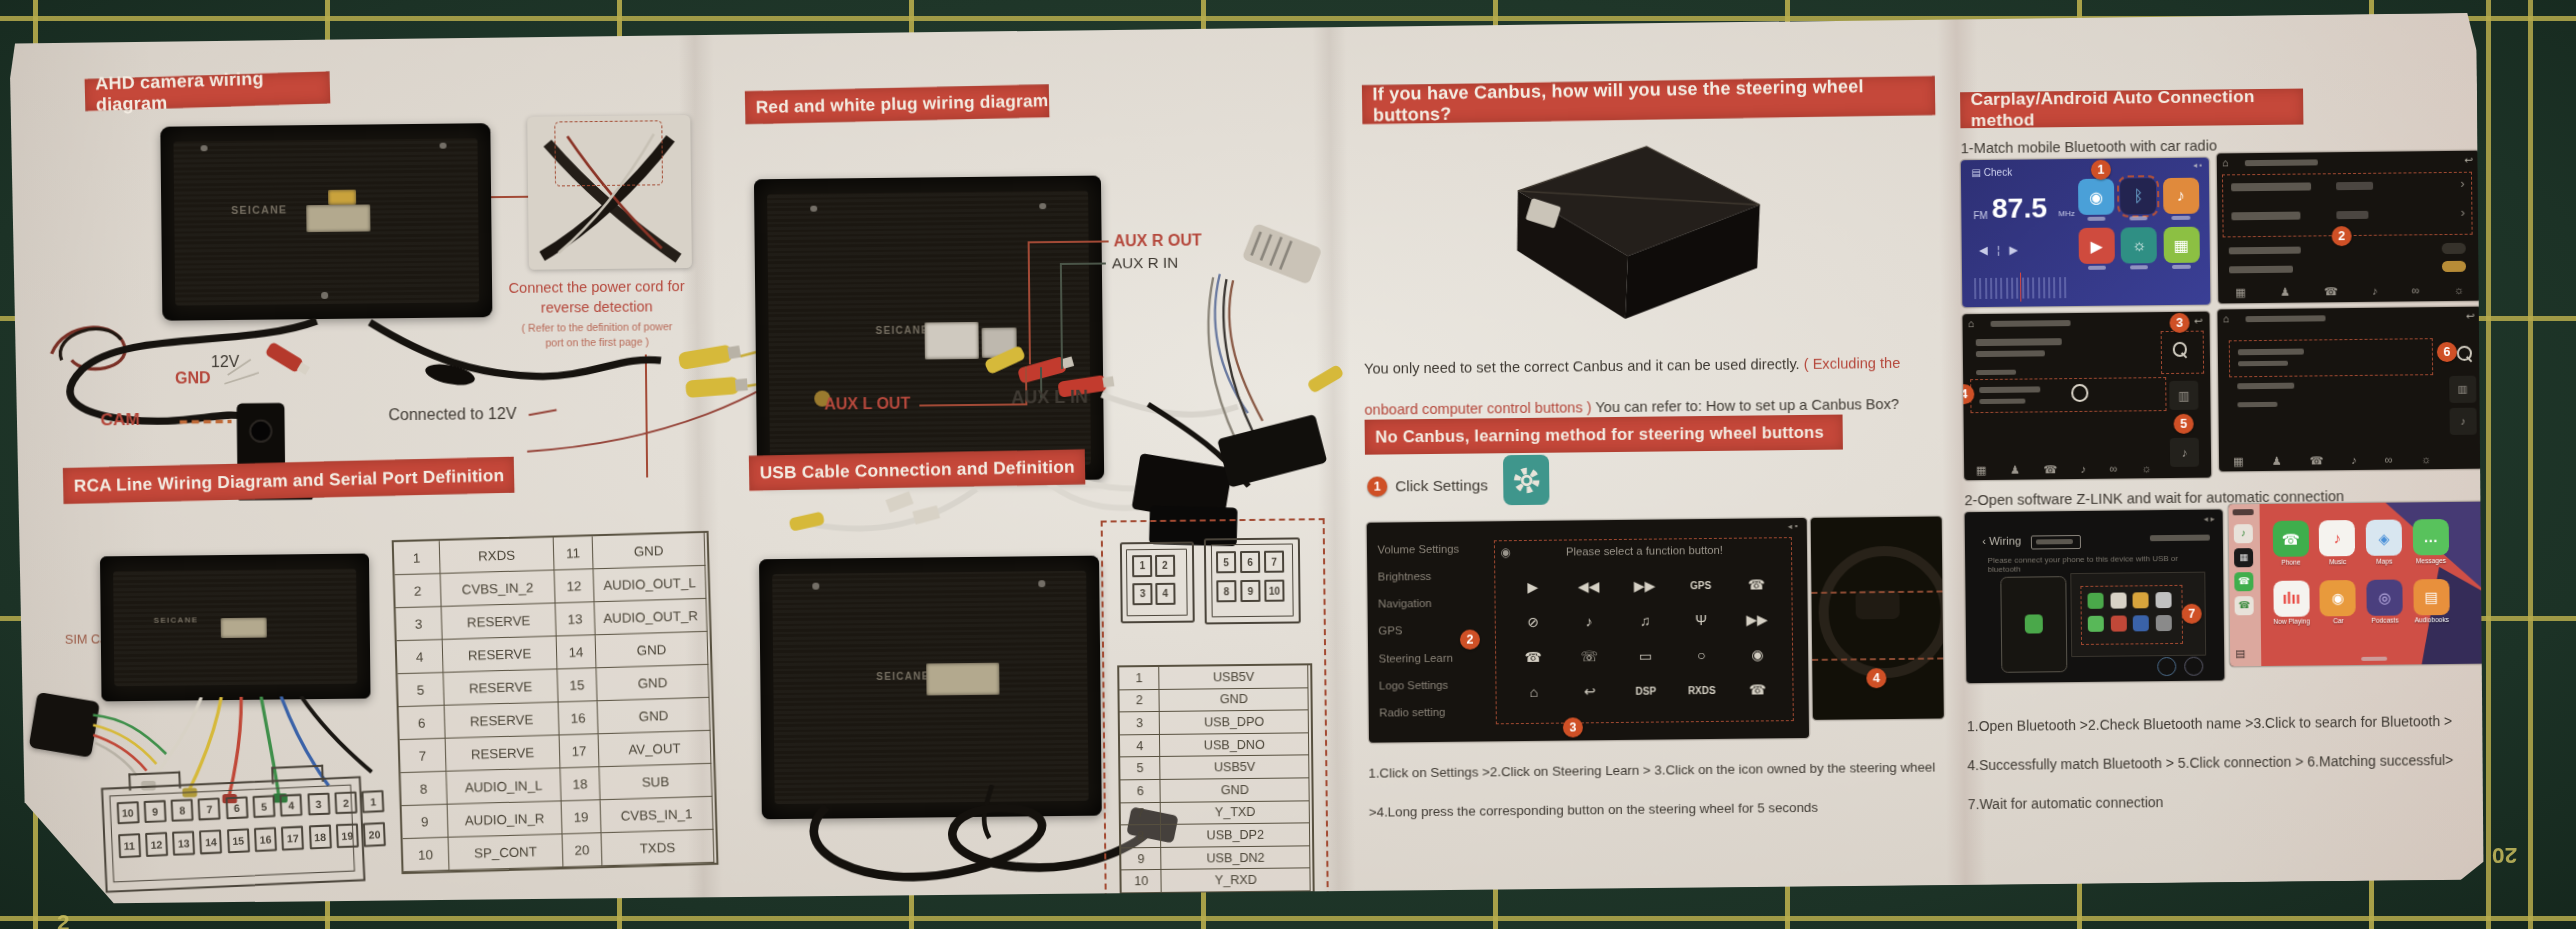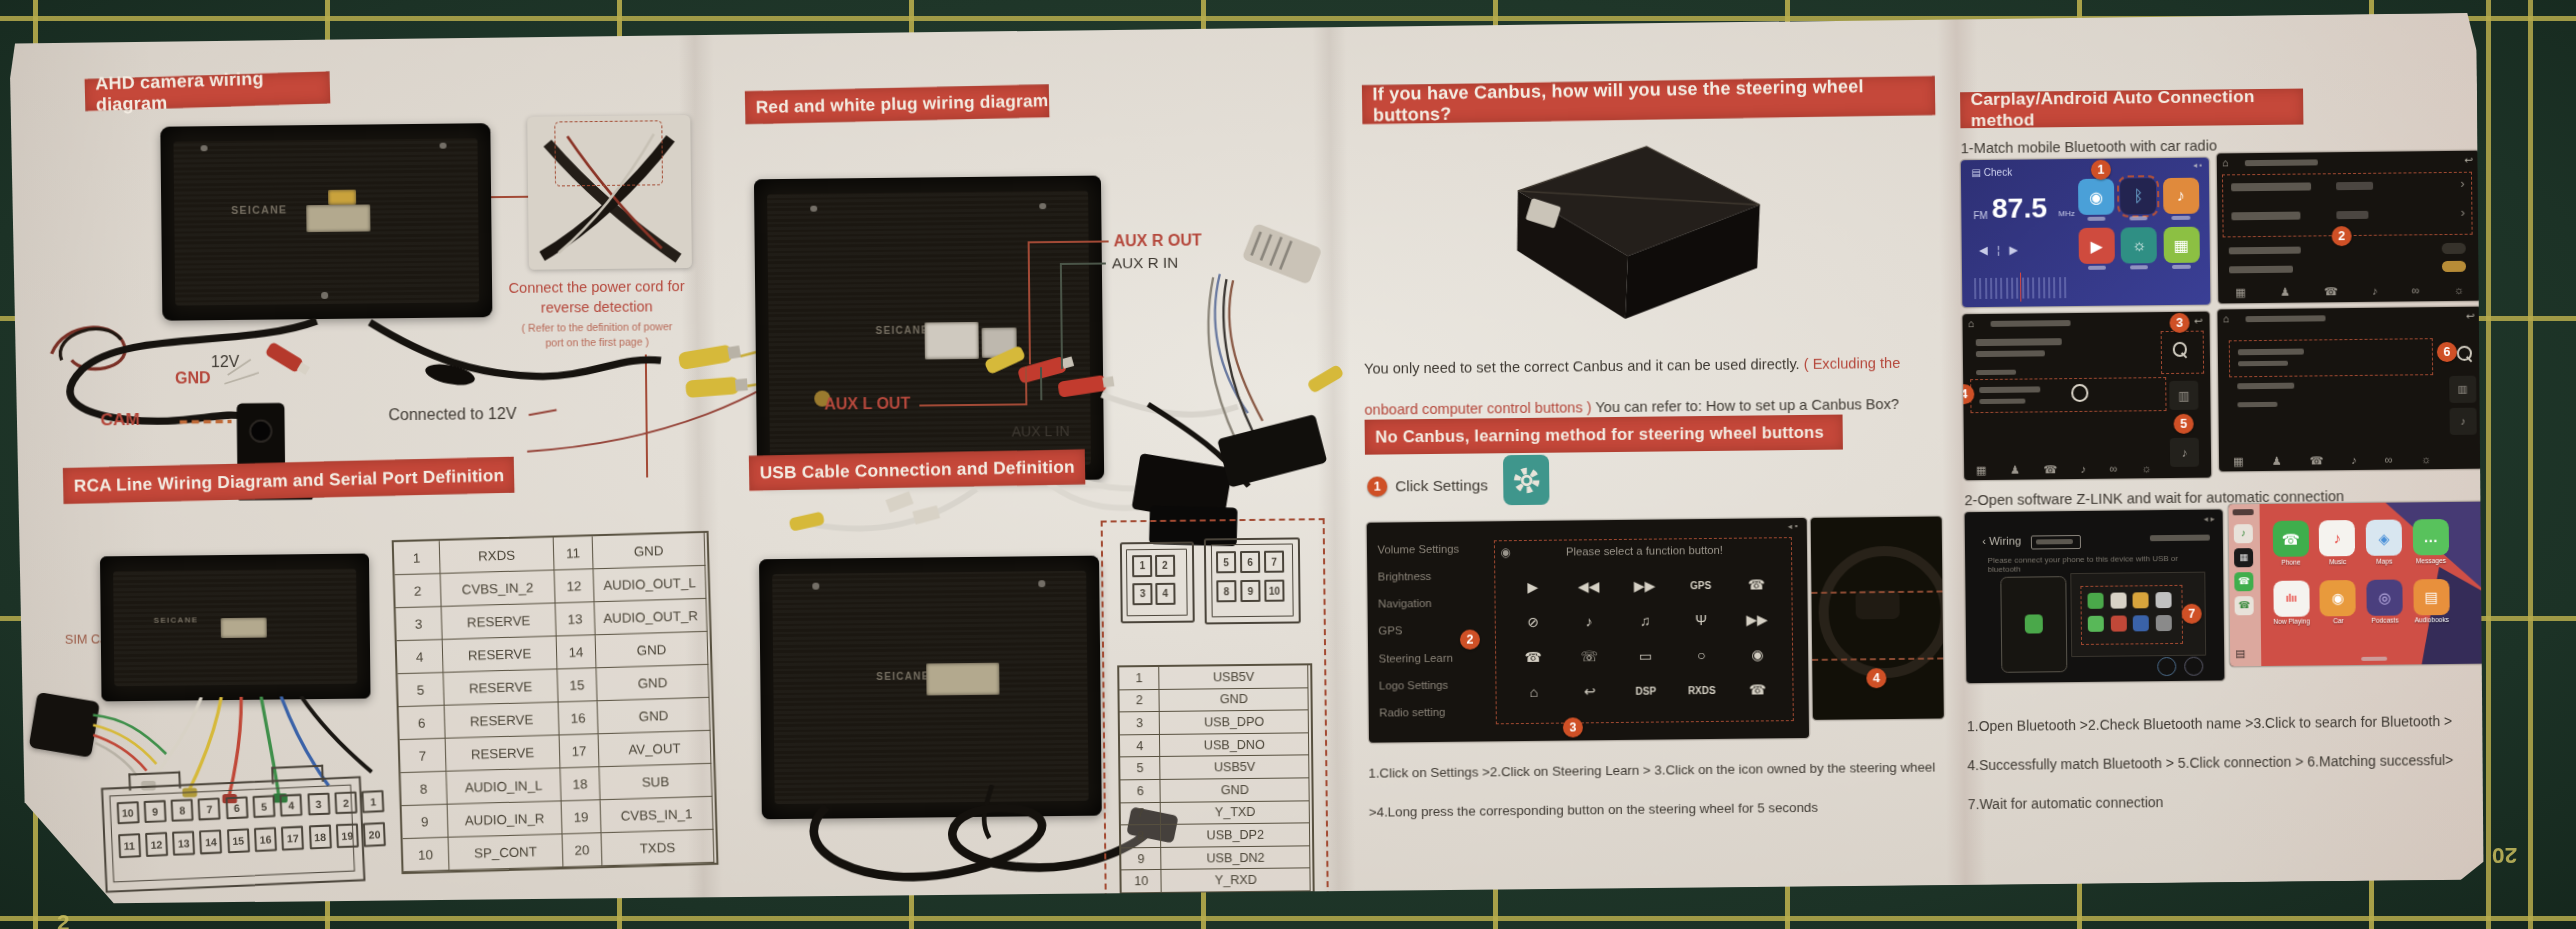--- a/index.html
+++ b/index.html
@@ -61,21 +61,21 @@
   .rtiles div:nth-of-type(4){background:#cf4b3e;}
   .rtiles div:nth-of-type(5){background:#2f8f84;}
   .rtiles div:nth-of-type(6){background:#8cc043;}
   .cptiles{position:absolute;display:grid;grid-template-columns:repeat(4,44px);grid-auto-rows:57px;gap:2.7px;}
   .cptiles .cpt{width:36px;height:36px;border-radius:8.6px;display:flex;align-items:center;justify-content:center;font-size:14.6px;color:#fff;margin:0 auto;}
   .cptiles .cpl{display:block;text-align:center;color:#fff;font-size:6.6px;margin-top:1.3px;text-shadow:0 0.7px 1.3px rgba(0,0,0,.5);}
   .cptiles div:nth-of-type(1) .cpt{background:#3fae4c;}
   .cptiles div:nth-of-type(2) .cpt{background:#f5f3ef;color:#e8453f;}
   .cptiles div:nth-of-type(3) .cpt{background:#d8e6f0;color:#4a90d8;}
   .cptiles div:nth-of-type(4) .cpt{background:#58c25c;font-weight:bold;}
-  .cptiles div:nth-of-type(5) .cpt{background:#f5f3ef;color:#e8453f;font-weight:bold;font-size:10px;}
+  .cptiles div:nth-of-type(5) .cpt{background:#f5f3ef;color:#e8453f;font-weight:bold;font-size:16px;}
   .cptiles div:nth-of-type(6) .cpt{background:#e89a3c;}
   .cptiles div:nth-of-type(7) .cpt{background:#4a3f7e;color:#cabdf0;}
   .cptiles div:nth-of-type(8) .cpt{background:#e8903c;}
   .ztiles{position:absolute;display:grid;grid-template-columns:repeat(4,22.6px);grid-auto-rows:22.6px;}
   .ztiles div{width:16px;height:16px;border-radius:4px;margin:auto;}
   .ztiles div:nth-of-type(1){background:#4aa84a;}.ztiles div:nth-of-type(2){background:#d8d2c6;}
   .ztiles div:nth-of-type(3){background:#d8a43c;}.ztiles div:nth-of-type(4){background:#c0c0c0;}
   .ztiles div:nth-of-type(5){background:#58b858;}.ztiles div:nth-of-type(6){background:#c04838;}
   .ztiles div:nth-of-type(7){background:#3a62a8;}.ztiles div:nth-of-type(8){background:#8a8a8a;}
   .dashline{position:absolute;border-top:2px dashed #8a4a32;}
@@ -329,21 +329,21 @@
     <div class="redline" style="left:1021px;top:214px;width:81px;height:2px;"></div>
     <div class="redline" style="left:1021px;top:214px;width:2px;height:123px;"></div>
     <div class="darkline" style="left:1053px;top:236px;width:46px;height:1.7px;"></div>
     <div class="darkline" style="left:1053px;top:236px;width:1.7px;height:106px;"></div>
     <div class="abs redtxt" style="left:1107px;top:206px;font-size:16px;font-weight:bold;">AUX R OUT</div>
     <div class="abs darktxt" style="left:1105px;top:228px;font-size:15.3px;">AUX R IN</div>
     <div class="redline" style="left:911px;top:376px;width:108px;height:2px;"></div>
     <div class="redline" style="left:1017px;top:339px;width:2px;height:39px;"></div>
     <div class="darkline" style="left:1032px;top:340px;width:1.7px;height:33px;"></div>
     <div class="abs redtxt" style="left:816px;top:366px;font-size:16px;font-weight:bold;">AUX L OUT</div>
-    <div class="abs darktxt" style="left:1003px;top:396px;font-size:14px;">AUX L IN</div>
+    <div class="abs darktxt" style="left:1003px;top:360px;font-size:18px;font-weight:bold;">AUX L IN</div>
 
     <div class="banner" style="left:740px;top:424px;width:325px;height:35px;font-size:17.3px;transform:rotate(-0.5deg);">USB Cable Connection and Definition</div>
 
     <div class="unit" style="left:749px;top:529px;width:340px;height:260px;border-radius:8px;">
       <div class="inner"></div>
       <div class="brandtxt" style="left:116px;top:113px;font-size:10px;">SEICANE</div>
       <div class="cluster" style="left:166px;top:106px;width:73px;height:32px;"></div>
       <div class="screw" style="left:53px;top:24px;"></div>
       <div class="screw" style="left:279px;top:24px;"></div>
     </div>

